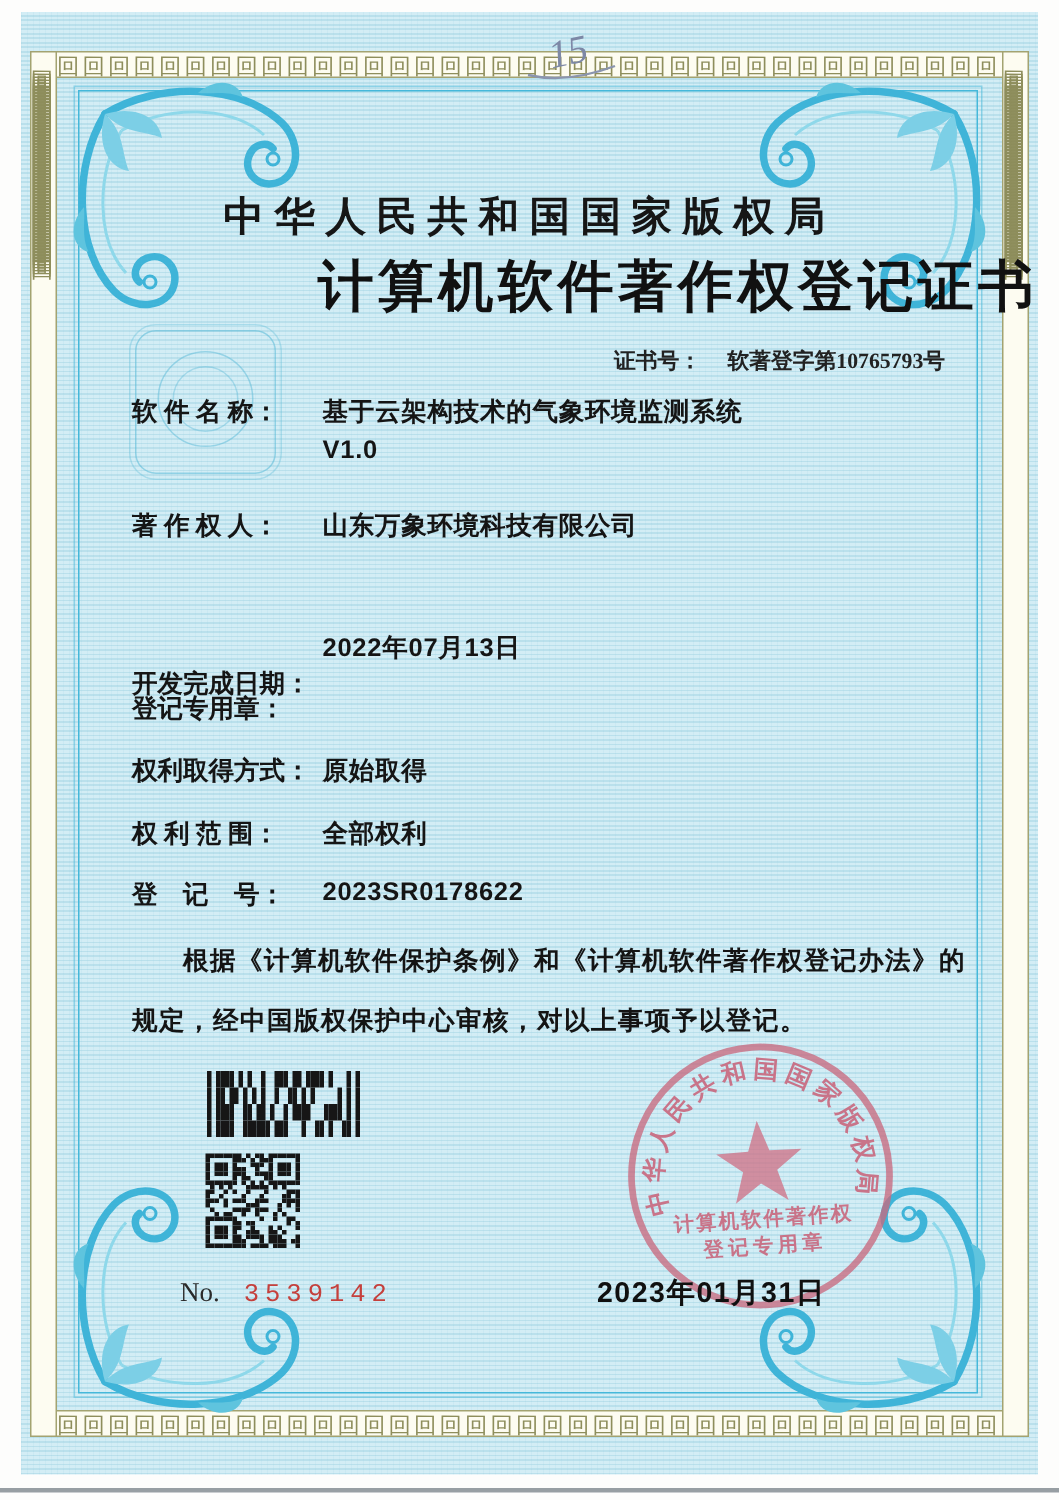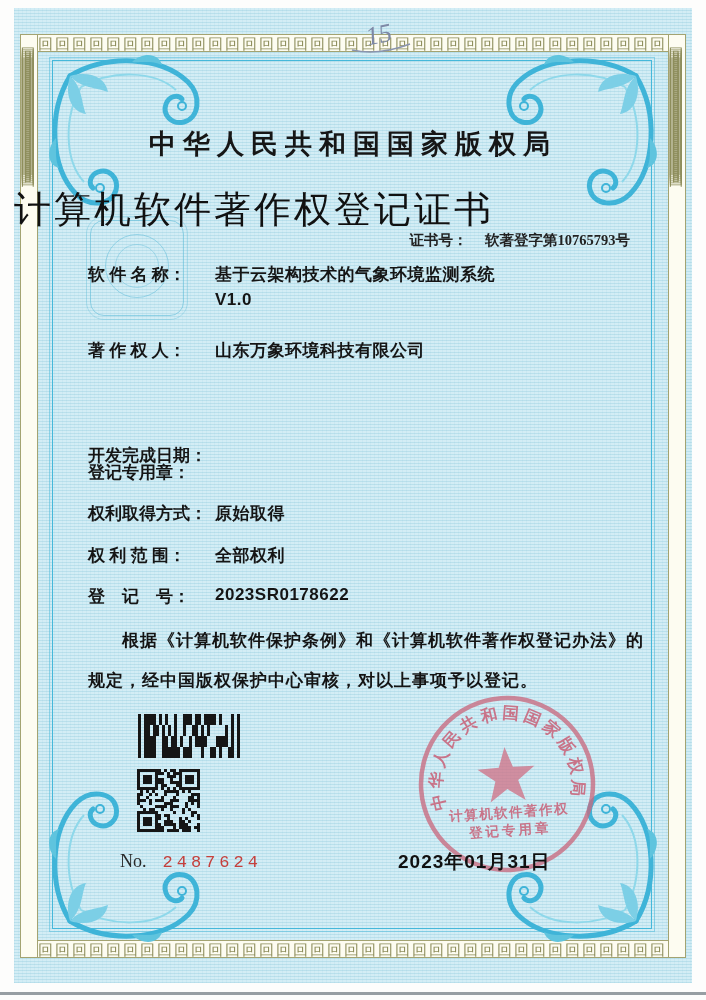--- a/index.html
+++ b/index.html
@@ -57,23 +57,23 @@
   }
   
   .handnote{position:absolute;left:330px;top:4px;width:80px;height:46px;}
   
   .authority{
     position:absolute;left:0;top:118px;width:100%;text-align:center;
     font-family:"Liberation Serif",serif;font-weight:700;color:#161616;
     font-size:27px;letter-spacing:7px;
   }
   .doc-title{
-    position:absolute;left:0;top:158px;width:100%;text-align:left;
-    font-family:"Liberation Serif",serif;font-weight:400;color:#111;
-    font-size:37px;letter-spacing:3px;margin-top:19px;
+    position:absolute;left:0;top:158px;width:100%;text-align:right;
+    font-family:"Liberation Serif",serif;font-weight:700;color:#111;
+    font-size:37px;letter-spacing:3px;
   }
   .certno{
     position:absolute;right:62px;top:223px;
     font-family:"Liberation Serif",serif;font-weight:700;color:#222;font-size:14.5px;
   }
   .certno .val{margin-left:14px;}
   
   .flabel{
     position:absolute;left:74px;font-family:"Liberation Serif",serif;
     font-weight:700;color:#151515;font-size:17px;white-space:pre;
@@ -168,20 +168,21 @@
   </div>
 
   <span class="flabel" style="top:255px">软 件 名 称：</span>
   <span class="fvalue" style="top:255px">基于云架构技术的气象环境监测系统</span>
   <span class="fvalue" style="top:282px">V1.0</span>
 
   <span class="flabel" style="top:331px">著 作 权 人：</span>
   <span class="fvalue" style="top:331px">山东万象环境科技有限公司</span>
 
   <span class="flabel" style="top:436px">开发完成日期：</span>
+  <span class="fvalue" style="top:412px">2022年07月13日</span>
 
   <span class="flabel" style="top:453px">登记专用章：</span>
 
   <span class="flabel" style="top:494px">权利取得方式：</span>
   <span class="fvalue" style="top:494px">原始取得</span>
 
   <span class="flabel" style="top:536px">权 利 范 围：</span>
   <span class="fvalue" style="top:536px">全部权利</span>
 
   <span class="flabel" style="top:577px">登　记　号：</span>
@@ -510,21 +511,21 @@
         <i style="left:39px;top:60px"></i>
         <i style="left:45px;top:60px"></i>
         <i style="left:48px;top:60px"></i>
         <i style="left:51px;top:60px"></i>
         <i style="left:60px;top:60px"></i>
       </div>
   </div>
 
   <div class="serial">
     <span>No.</span>
-    <span class="num">2487624</span>
+    <span class="num">3539142</span>
   </div>
   <div class="issue-date">2023年01月31日</div>
 
   <svg class="stamp" viewBox="0 0 190 190">
     <circle cx="95" cy="95" r="86" fill="none" stroke="#c9687e" stroke-width="4.5" opacity="0.85"></circle>
     <defs>
       <path id="ringArc" d="M35,121 A65.4,65.4 0 1 1 155,121" fill="none"></path>
     </defs>
     <text font-size="16.5" letter-spacing="4" fill="#c9687e" font-weight="bold" font-family="Liberation Serif, serif">
       <textPath href="#ringArc" startOffset="6">中华人民共和国国家版权局</textPath>

